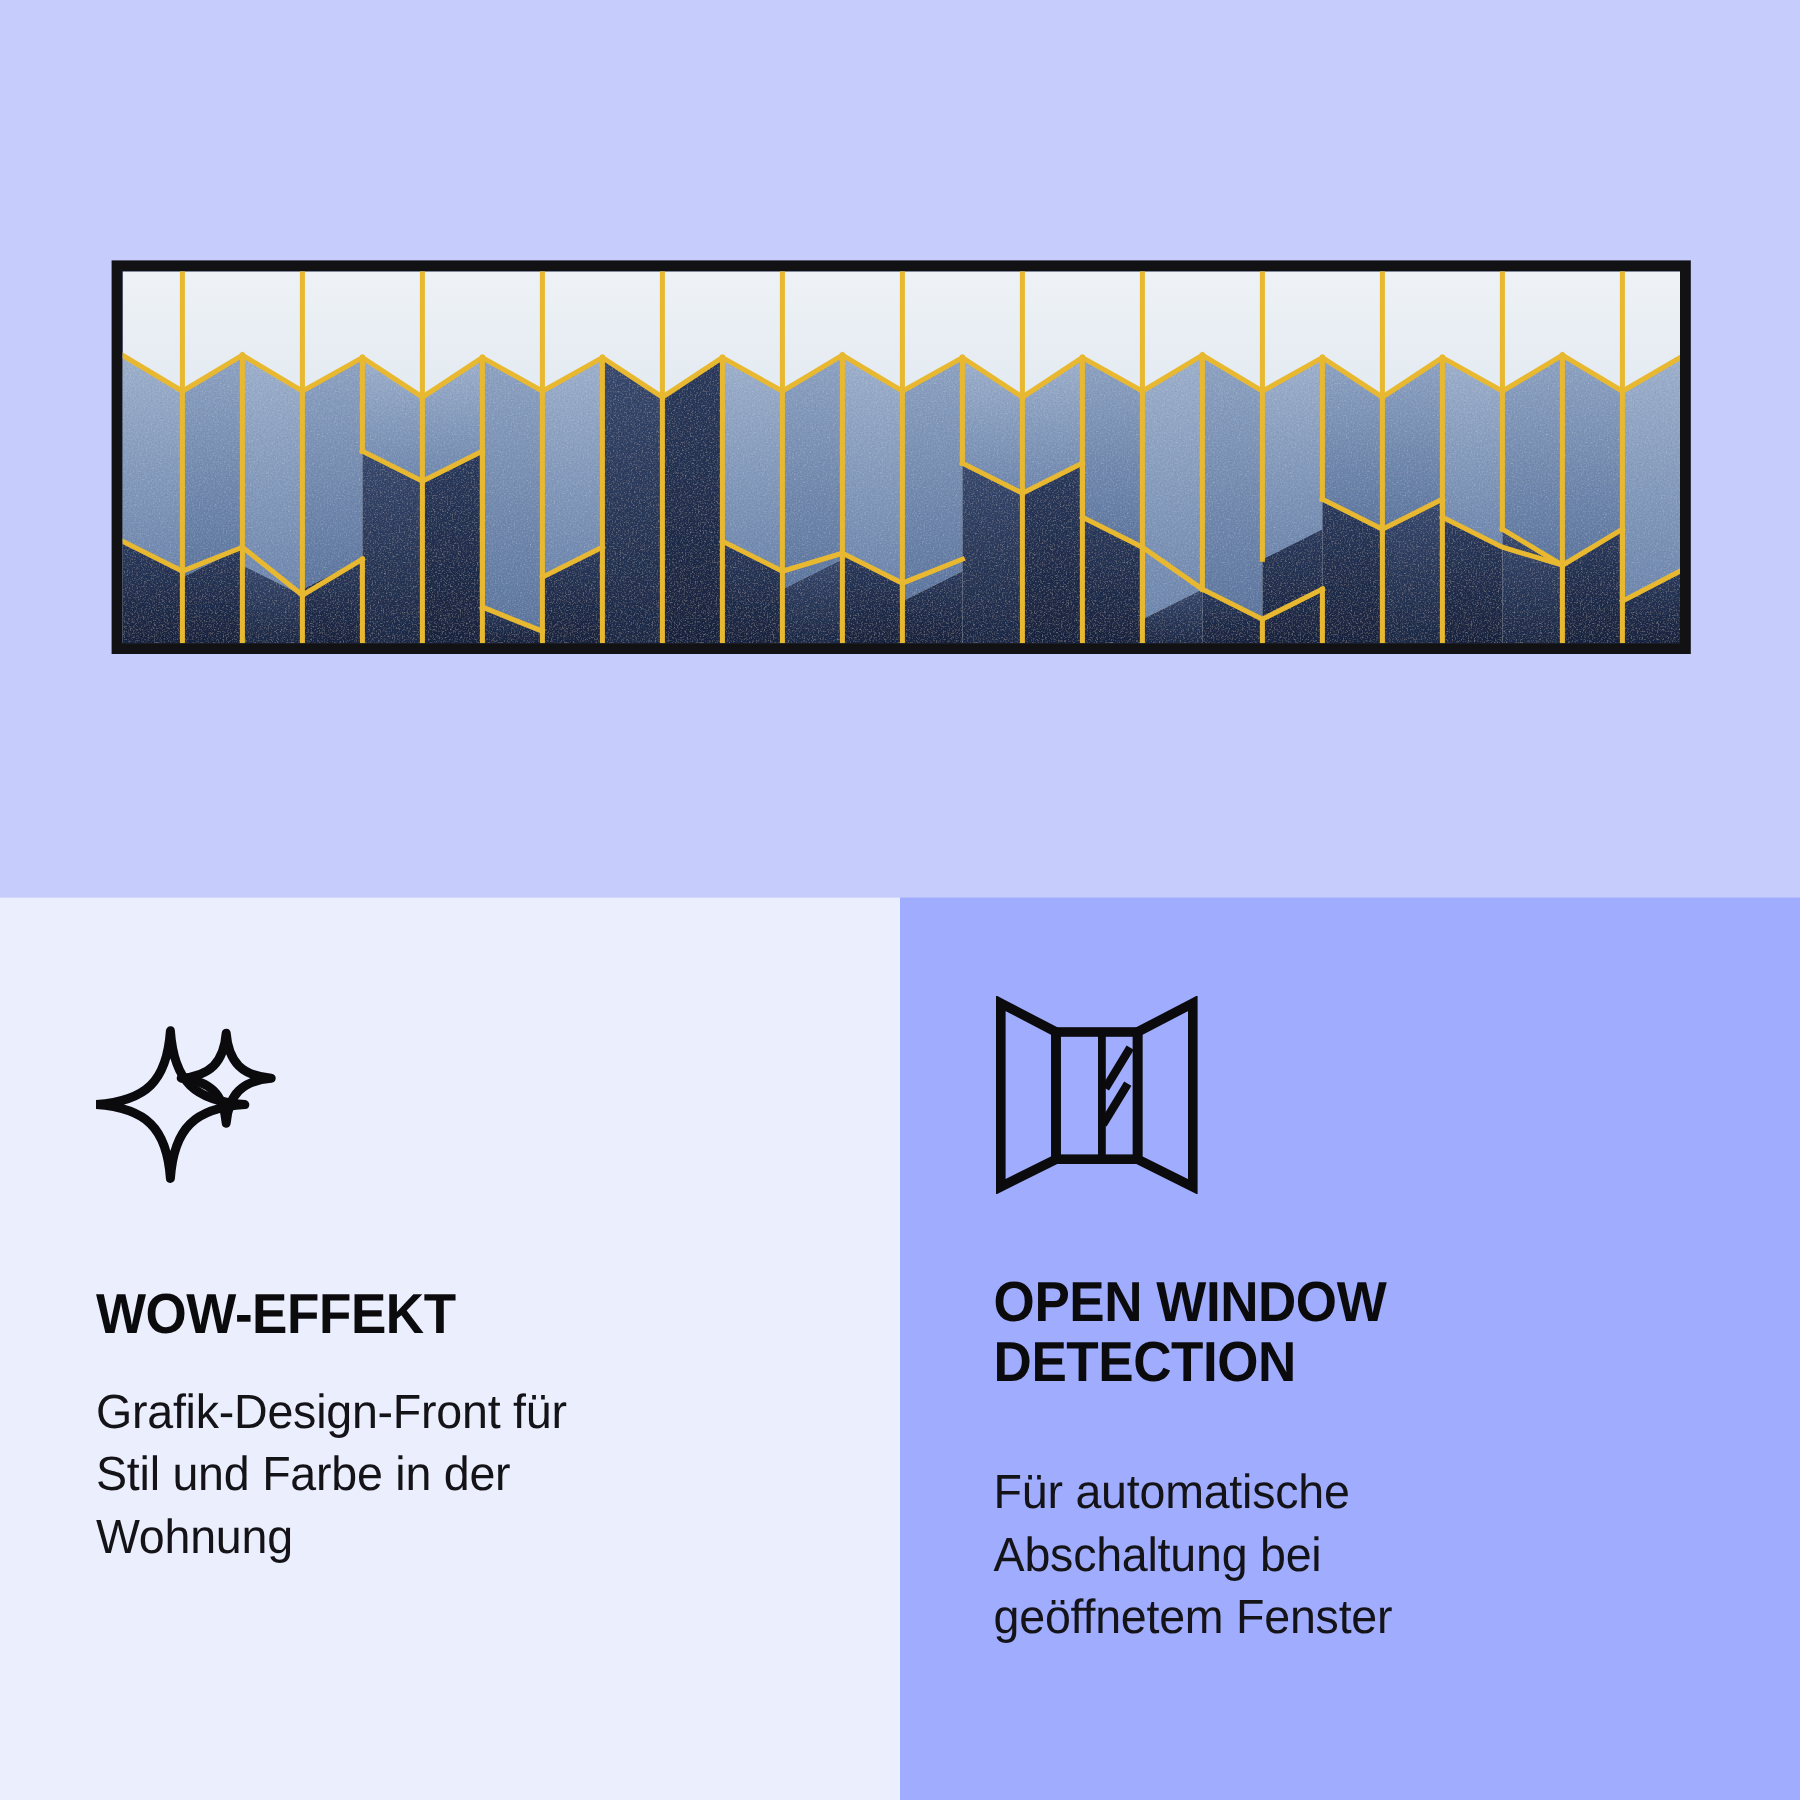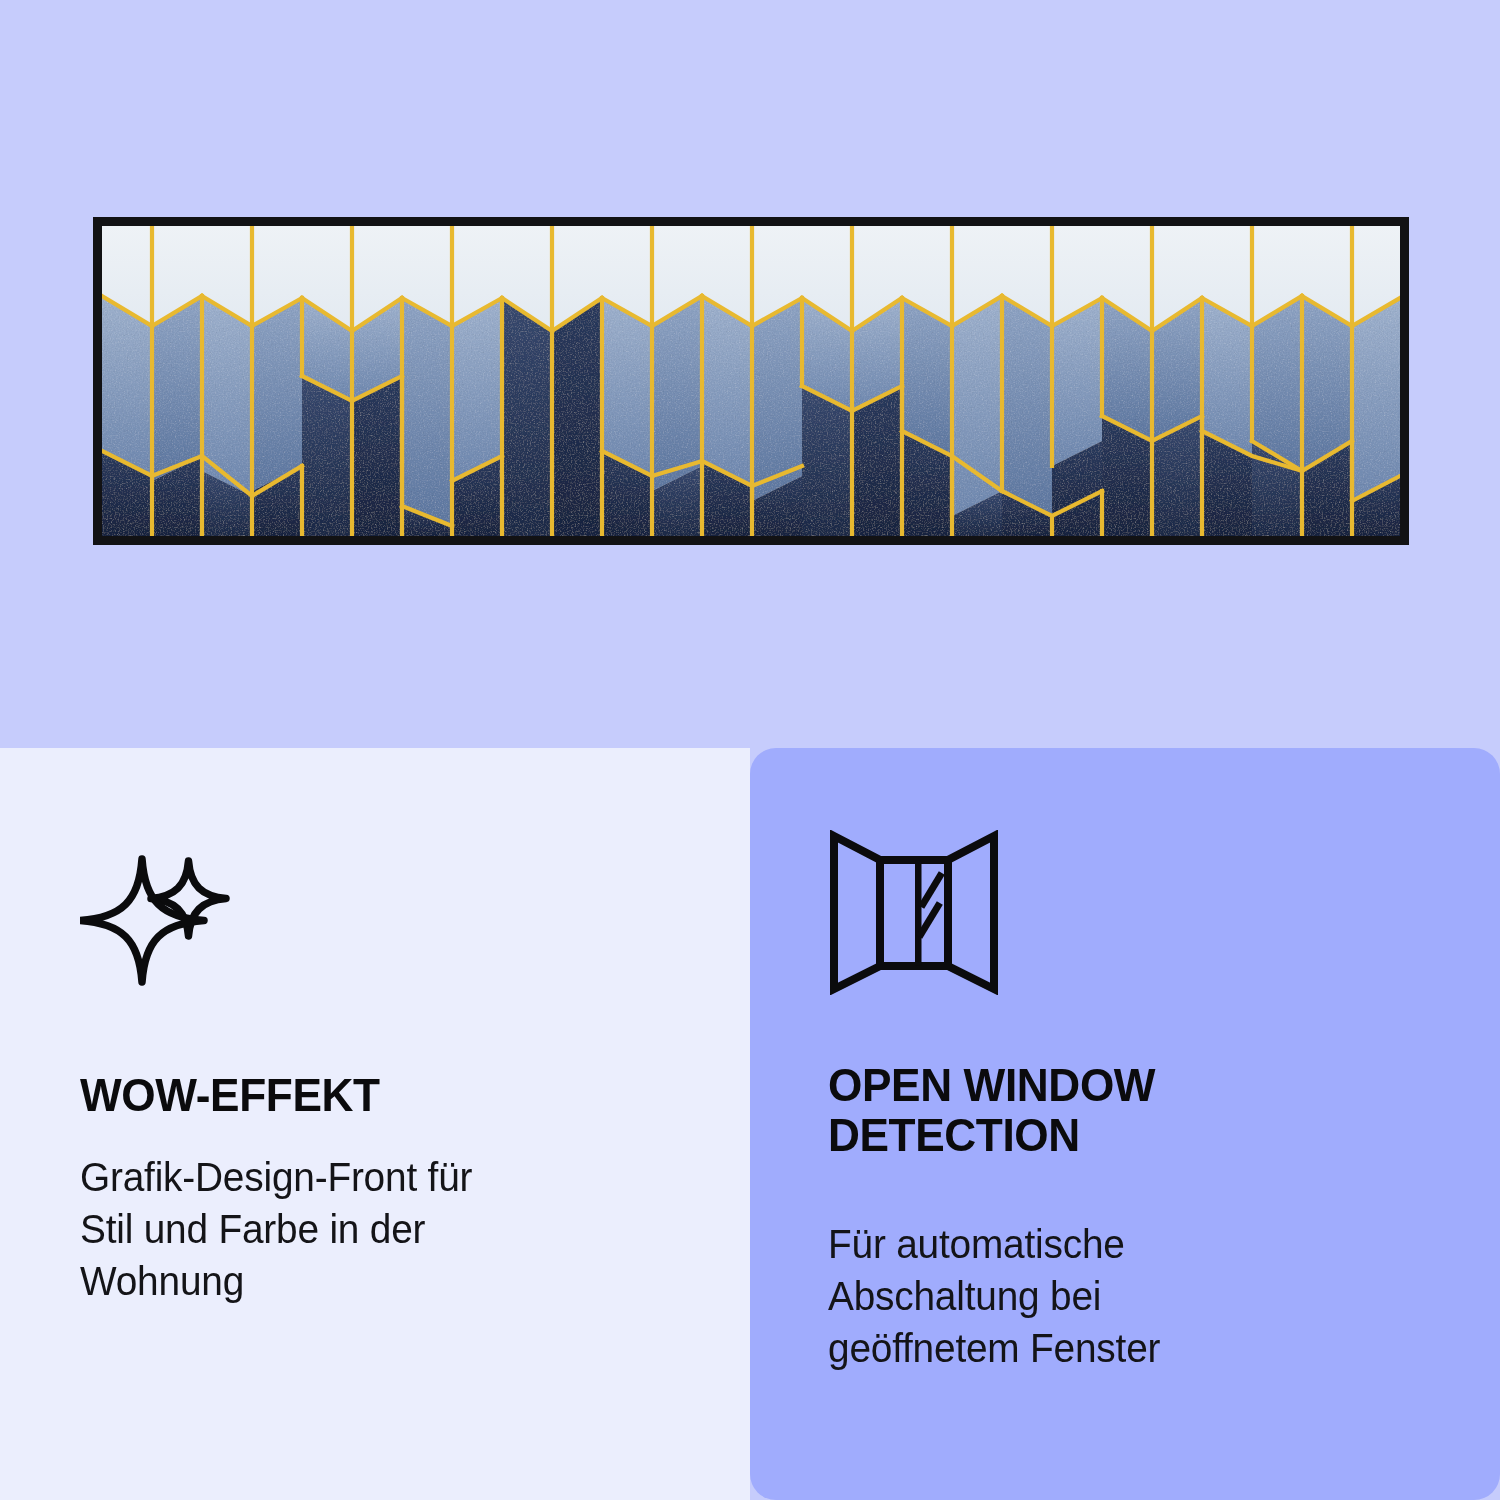--- a/index.html
+++ b/index.html
@@ -34,21 +34,21 @@
   }
 
   
   .panels {
     position:absolute; left:0; top:748px;
     width:1500px; height:752px;
     display:flex;
   }
   .panel { position:relative; height:752px; }
   .panel-left  { width:750px; background:#EBEEFD;padding-left:40px; }
-  .panel-right { width:750px; background:#A0ACFD;border-radius:26px; }
+  .panel-right { width:750px; background:#A0ACFD; }
 
   .panel-inner {
     position:absolute;
     left:80px; right:60px; top:0; bottom:0;
   }
   .panel-right .panel-inner { left:78px; right:50px; }
 
   .icon-wrap {
     position:absolute; top:92px; left:0;
   }

